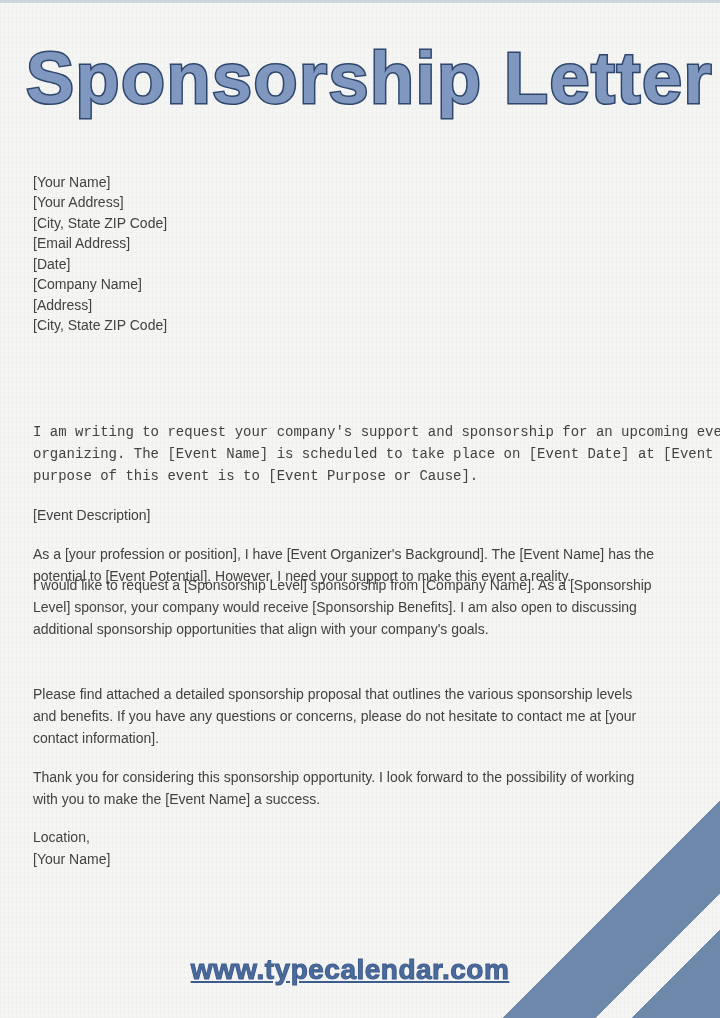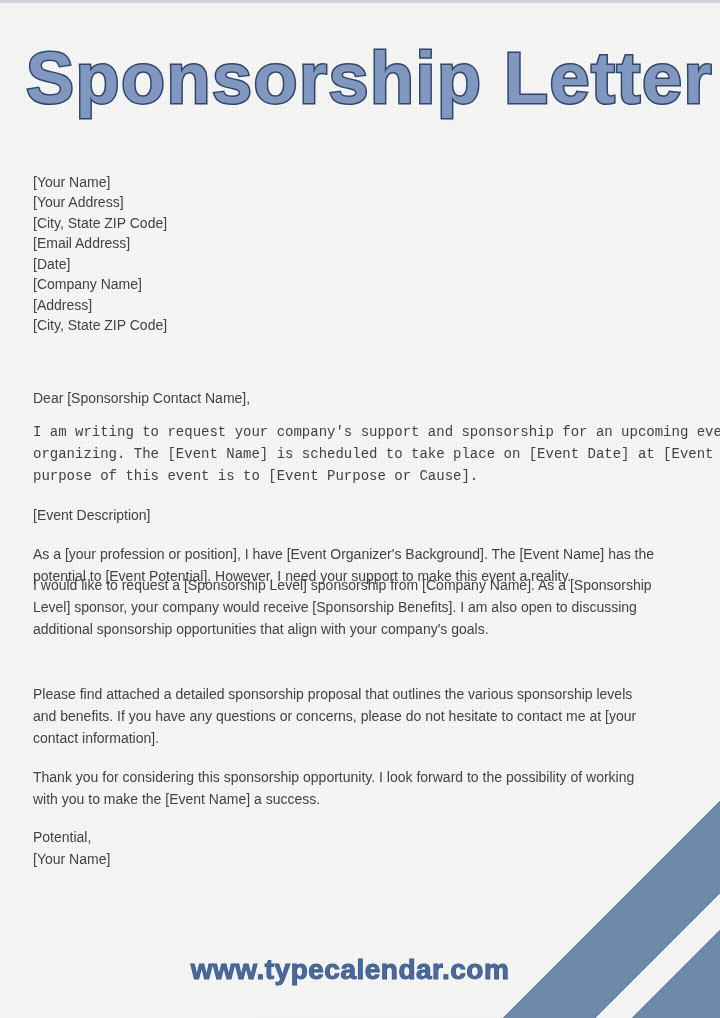--- a/index.html
+++ b/index.html
@@ -47,20 +47,21 @@
       transparent 0 313px,
       #6e88ab 313px 379px,
       transparent 379px 404px,
       #6e88ab 404px);
   }
   .footer{
     position:absolute;top:955px;left:0;right:20px;
     text-align:center;
     font-size:28px;line-height:1.1;font-weight:bold;letter-spacing:0.5px;
     color:#4a6b9c;
+    text-decoration:underline;
     -webkit-text-stroke:1px #3d5c8e;
   }
 </style>
 </head>
 <body>
 
 <div class="paper">
 
   <div class="top-edge"></div>
 
@@ -68,21 +69,20 @@
 
   <div class="bodytext lh-addr sender">[Your Name]
 [Your Address]
 [City, State ZIP Code]
 [Email Address]
 [Date]
 [Company Name]
 [Address]
 [City, State ZIP Code]</div>
 
-  <div class="bodytext lh-para salutation">Dear [Sponsorship Contact Name],</div>
 
   <div class="bodytext lh-para p0">I am writing to request your company's support and sponsorship for an upcoming event that I am
 organizing. The [Event Name] is scheduled to take place on [Event Date] at [Event Location]. The
 purpose of this event is to [Event Purpose or Cause].</div>
 
   <div class="bodytext lh-para p2">As a [your profession or position], I have [Event Organizer's Background]. The [Event Name] has the
 potential to [Event Potential]. However, I need your support to make this event a reality.</div>
 
   <div class="bodytext lh-para p1">[Event Description]</div>
 
@@ -90,20 +90,20 @@
 Level] sponsor, your company would receive [Sponsorship Benefits]. I am also open to discussing
 additional sponsorship opportunities that align with your company's goals.</div>
 
   <div class="bodytext lh-para p4">Please find attached a detailed sponsorship proposal that outlines the various sponsorship levels
 and benefits. If you have any questions or concerns, please do not hesitate to contact me at [your
 contact information].</div>
 
   <div class="bodytext lh-para p5">Thank you for considering this sponsorship opportunity. I look forward to the possibility of working
 with you to make the [Event Name] a success.</div>
 
-  <div class="bodytext lh-para closing">Potential,
+  <div class="bodytext lh-para closing">Location,
 [Your Name]</div>
 
   <div class="stripes"></div>
 
   <div class="footer">www.typecalendar.com</div>
 
 </div>
 
 </body></html>

